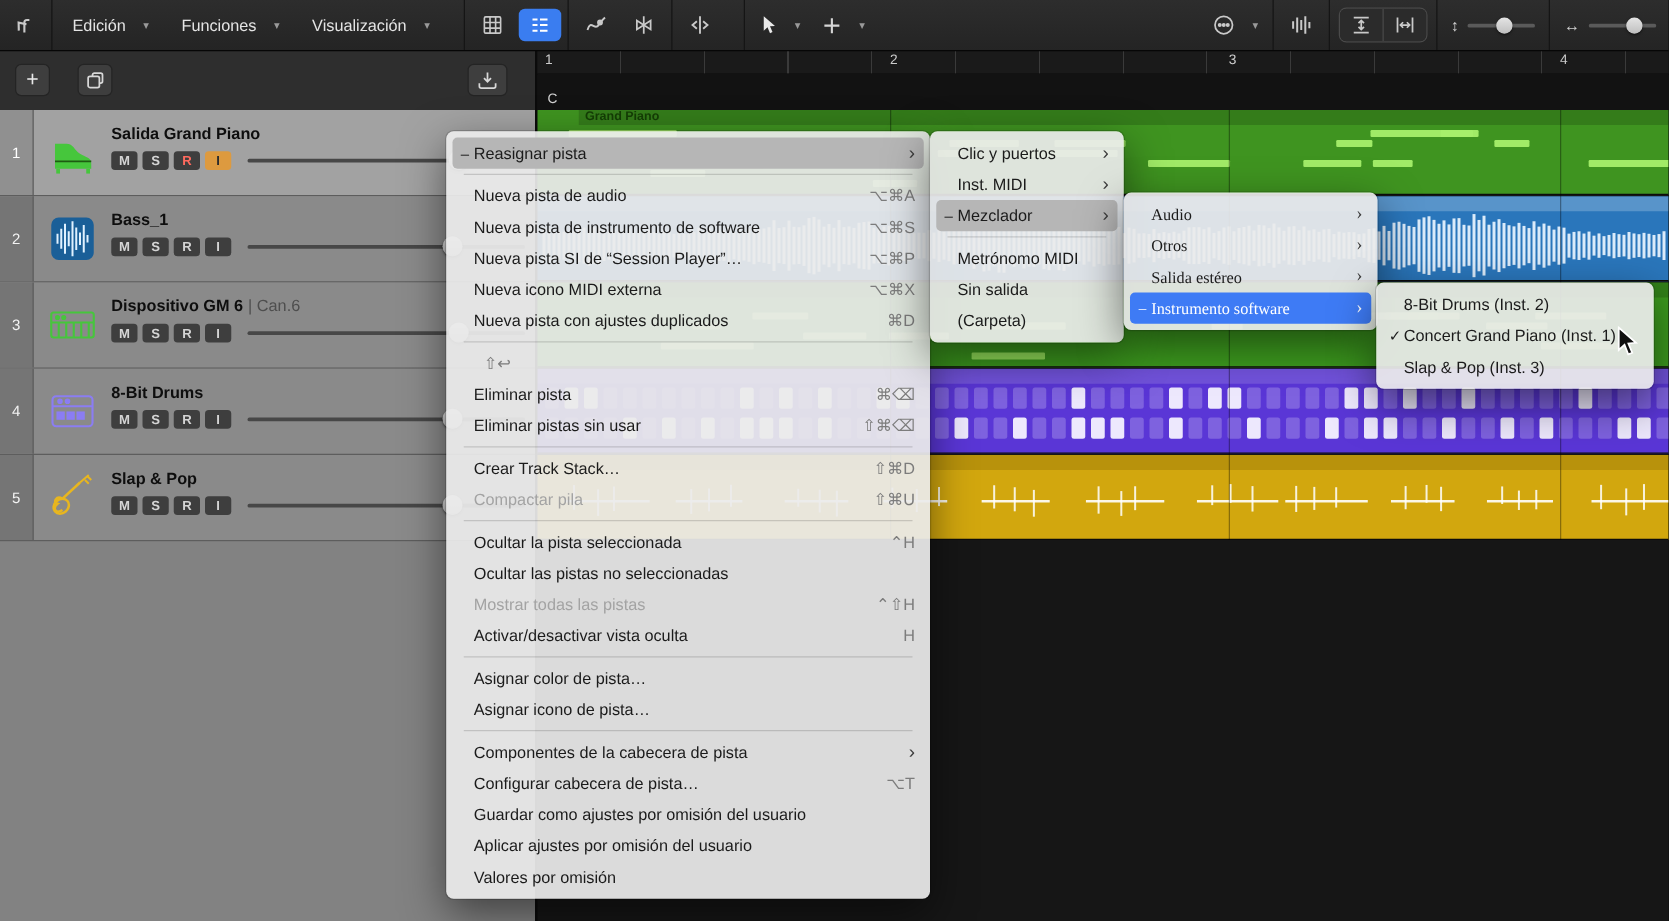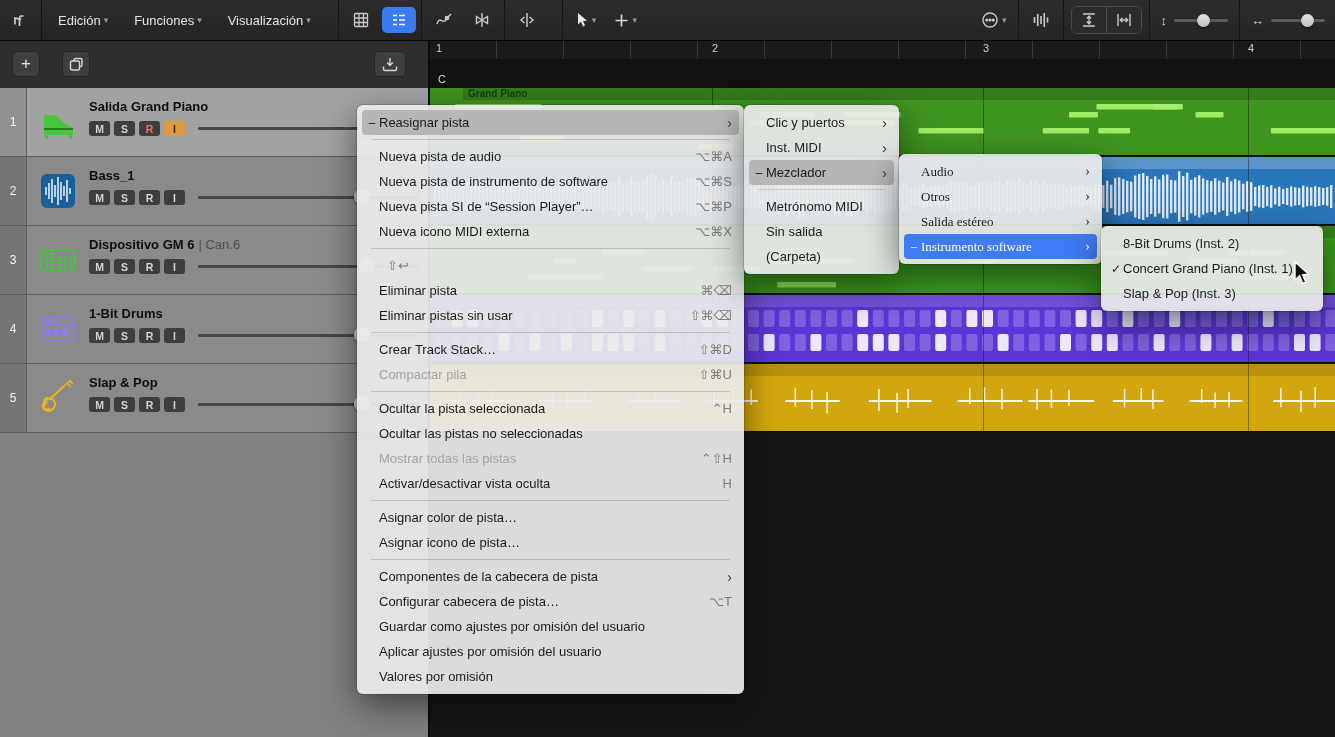--- a/index.html
+++ b/index.html
@@ -4,21 +4,21 @@
 <style>
   html,body{margin:0;padding:0;background:#000;}
   .app{position:relative;width:1335px;height:737px;overflow:hidden;background:#1d1d1d;
        font-family:"Liberation Sans",sans-serif;user-select:none;}
 
   
   .toolbar{position:absolute;left:0;top:0;width:100%;height:40px;
     background:linear-gradient(#2d2d2d,#242424);border-bottom:1px solid #060606;
     display:flex;align-items:center;color:#d7d7d7;z-index:10;}
   .tb-sep{width:1px;height:40px;background:#151515;margin:0 3px;flex:none;}
-  .tb-menu{display:flex;align-items:center;gap:3px;padding:0 13px;font-size:13px;color:#e4e4e4;height:100%;}
+  .tb-menu{display:flex;align-items:center;gap:14px;padding:0 13px;font-size:13px;color:#e4e4e4;height:100%;}
   .tb-menu .chev{font-size:9px;color:#9a9a9a;}
   .tb-btn{width:34px;height:26px;border-radius:5px;display:flex;align-items:center;justify-content:center;margin:0 2px;flex:none;}
   .tb-btn.active{background:#3a7df0;}
   .tb-btn svg{display:block;}
   .seg{display:flex;border:1px solid #4a4a4a;border-radius:6px;overflow:hidden;margin:0 4px;}
   .seg .tb-btn{border-radius:0;margin:0;background:#2b2b2b;}
   .seg .tb-btn + .tb-btn{border-left:1px solid #4a4a4a;}
   .zoomctl{display:flex;align-items:center;gap:7px;margin:0 8px;}
   .zglyph{font-size:13px;color:#cfcfcf;}
   .zoom-slider{position:relative;width:54px;height:3px;background:#5a5a5a;border-radius:2px;}
@@ -307,21 +307,21 @@
               <rect x="3" y="4" width="32" height="24" rx="3"></rect>
               <path d="M3 12 H35"></path>
               <rect x="7" y="17" width="5" height="5" fill="#8b7df2"></rect>
               <rect x="15" y="17" width="5" height="5" fill="#8b7df2"></rect>
               <rect x="23" y="17" width="5" height="5" fill="#8b7df2"></rect>
               <circle cx="9" cy="8" r="1.4" fill="#8b7df2"></circle>
               <circle cx="15" cy="8" r="1.4" fill="#8b7df2"></circle>
             </svg>
           </div>
           <div class="tbody">
-            <div class="tname"><span>1-Bit Drums</span></div>
+            <div class="tname"><span>8-Bit Drums</span></div>
             <div class="controls">
               <div class="tbtn">M</div>
               <div class="tbtn">S</div>
               <div class="tbtn">R</div>
               <div class="tbtn">I</div>
               <div class="vslider">
                 <div class="vknob" style="left: calc(74% - 8px);"></div>
               </div>
             </div>
           </div>
@@ -830,20 +830,25 @@
       <div class="mitem">
         <span class="mmark"></span>
         <span class="mlabel">Nueva pista SI de “Session Player”…</span>
         <span class="mshort">⌥⌘P</span>
       </div>
       <div class="mitem">
         <span class="mmark"></span>
         <span class="mlabel">Nueva icono MIDI externa</span>
         <span class="mshort">⌥⌘X</span>
       </div>
+      <div class="mitem">
+        <span class="mmark"></span>
+        <span class="mlabel">Nueva pista con ajustes duplicados</span>
+        <span class="mshort">⌘D</span>
+      </div>
       <div class="msep"></div>
       <div class="mitem">
         <span class="mmark"></span>
         <span class="mshort">⇧↩</span>
       </div>
       <div class="mitem">
         <span class="mmark"></span>
         <span class="mlabel">Eliminar pista</span>
         <span class="mshort">⌘⌫</span>
       </div>

